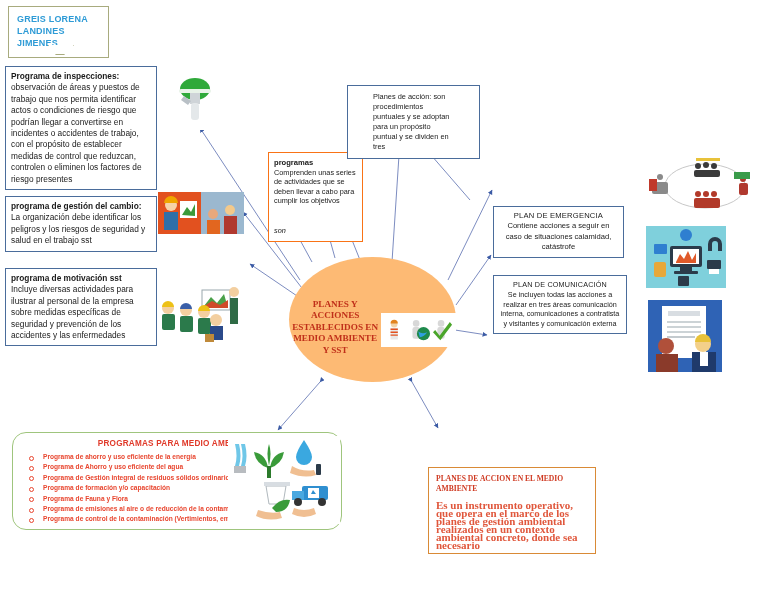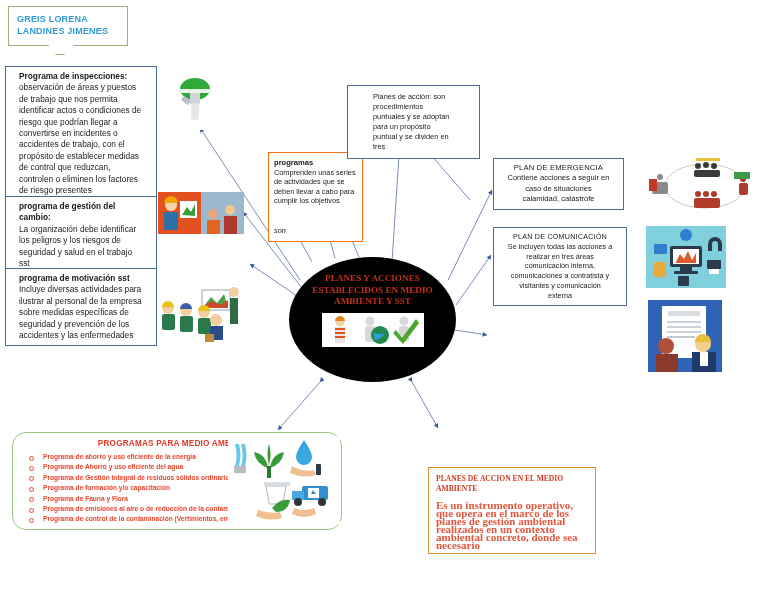--- a/index.html
+++ b/index.html
@@ -26,21 +26,21 @@
     left: 0; top: 0;
     width: 768px;
     height: 594px;
     pointer-events: none;
   }
 
   
   .author-box {
     position: absolute;
     left: 8px; top: 6px;
-    width: 120px;
+    width: 101px;
     padding: 6px 6px 8px 8px;
     border: 1px solid #a8ab7e;
     background: #ffffff;
     box-sizing: border-box;
   }
   .author-box .line {
     color: #2e9bd6;
     font-weight: bold;
     font-size: 9px;
     line-height: 12px;
@@ -56,21 +56,21 @@
     border-bottom: 1px solid #a8ab7e;
     clip-path: polygon(0 0, 100% 0, 62% 100%, 30% 100%);
   }
 
   
   .tbox {
     position: absolute;
     border: 1px solid #4a6c9b;
     background: #ffffff;
     box-sizing: border-box;
-    padding: 4px 13px;
+    padding: 4px 5px;
     font-size: 8.3px;
     line-height: 11.4px;
     color: #1a1a1a;
   }
   .tbox b, .tbox .hd {
     font-weight: bold;
     display: block;
   }
 
   
@@ -91,38 +91,38 @@
 
   
   #box-planes-accion {
     left: 347px; top: 85px; width: 133px;
     font-size: 7.4px;
     line-height: 10px;
     padding: 6px 25px;
   }
 
   
-  .tbox.center { text-align: center; }
+  .tbox.center { text-align: center; margin-top: 48px; }
   #box-emergencia   { left: 493px; top: 158px; width: 131px; font-size: 7.6px; line-height: 10.4px; }
   #box-comunicacion { left: 493px; top: 227px; width: 134px; font-size: 7.2px; line-height: 9.8px; }
   #box-trabajo-sst  { left: 488px; top: 300px; width: 155px; font-size: 7.2px; line-height: 9.8px; }
   #box-emergencia .hd, #box-comunicacion .hd, #box-trabajo-sst .hd {
     font-weight: normal;
     letter-spacing: 0.2px;
   }
 
   
   .ellipse {
     position: absolute;
     left: 289px; top: 257px;
     width: 167px; height: 125px;
     border-radius: 50%;
-    background: #000000;
+    background: #fdba74;
     display: flex;
-    flex-direction: column;
+    flex-direction: row;
     align-items: center;
     justify-content: flex-start;
     padding-top: 16px;
     box-sizing: border-box;
   }
   .ellipse .title {
     font-family: "Liberation Serif", serif;
     font-weight: bold;
     color: #c0301a;
     font-size: 9.2px;

